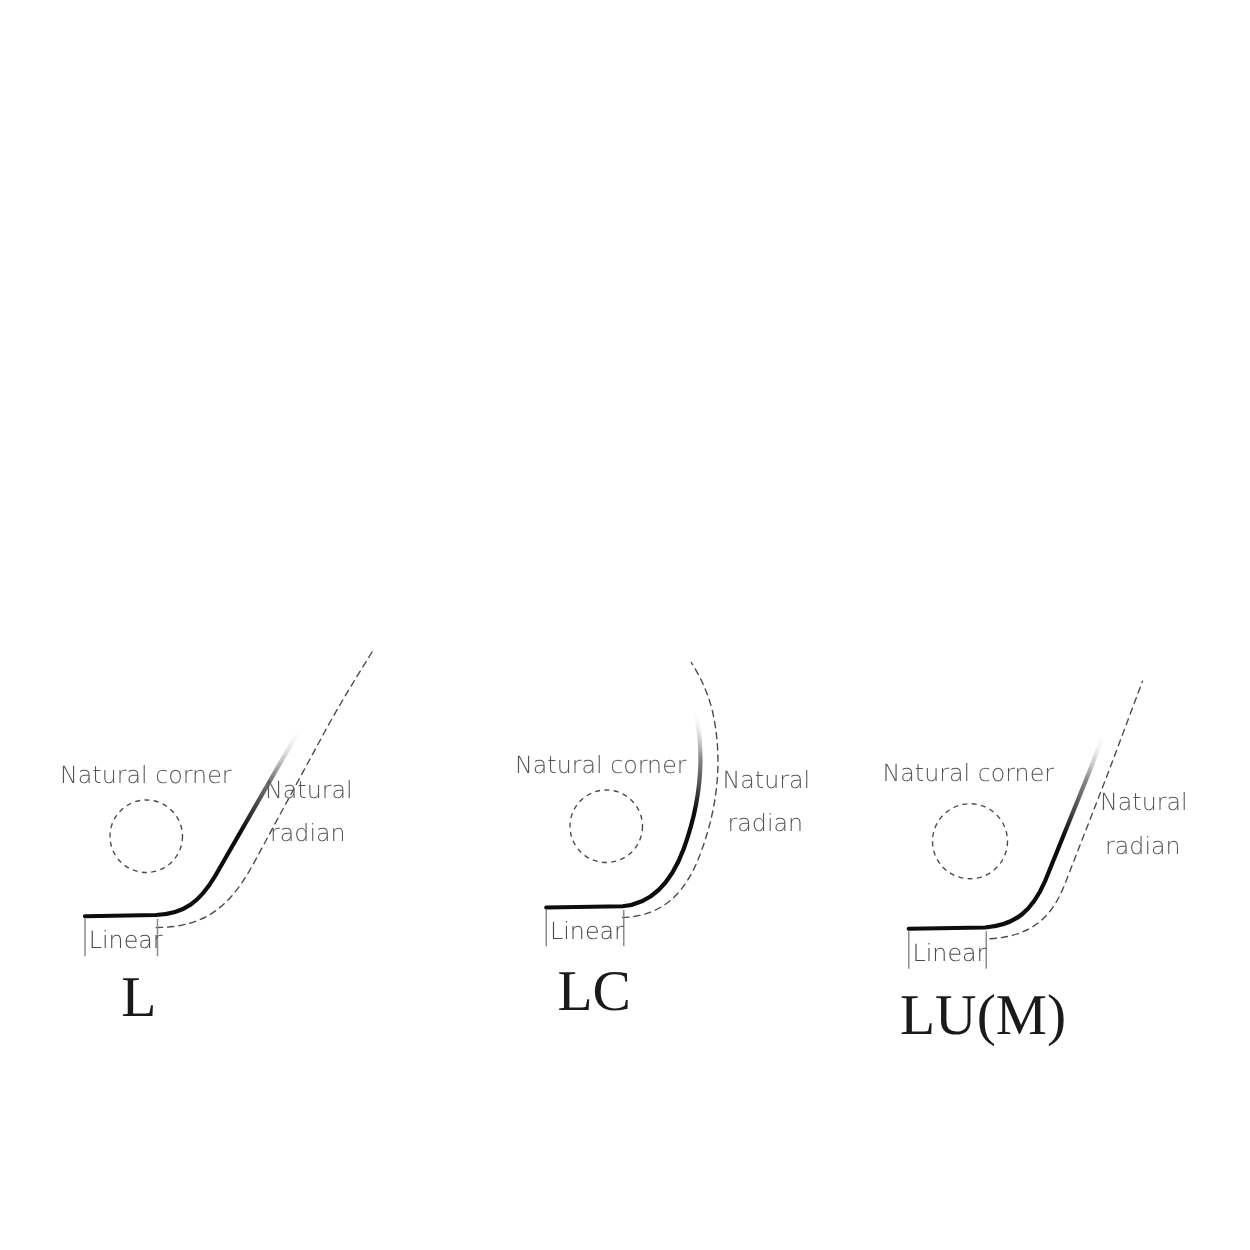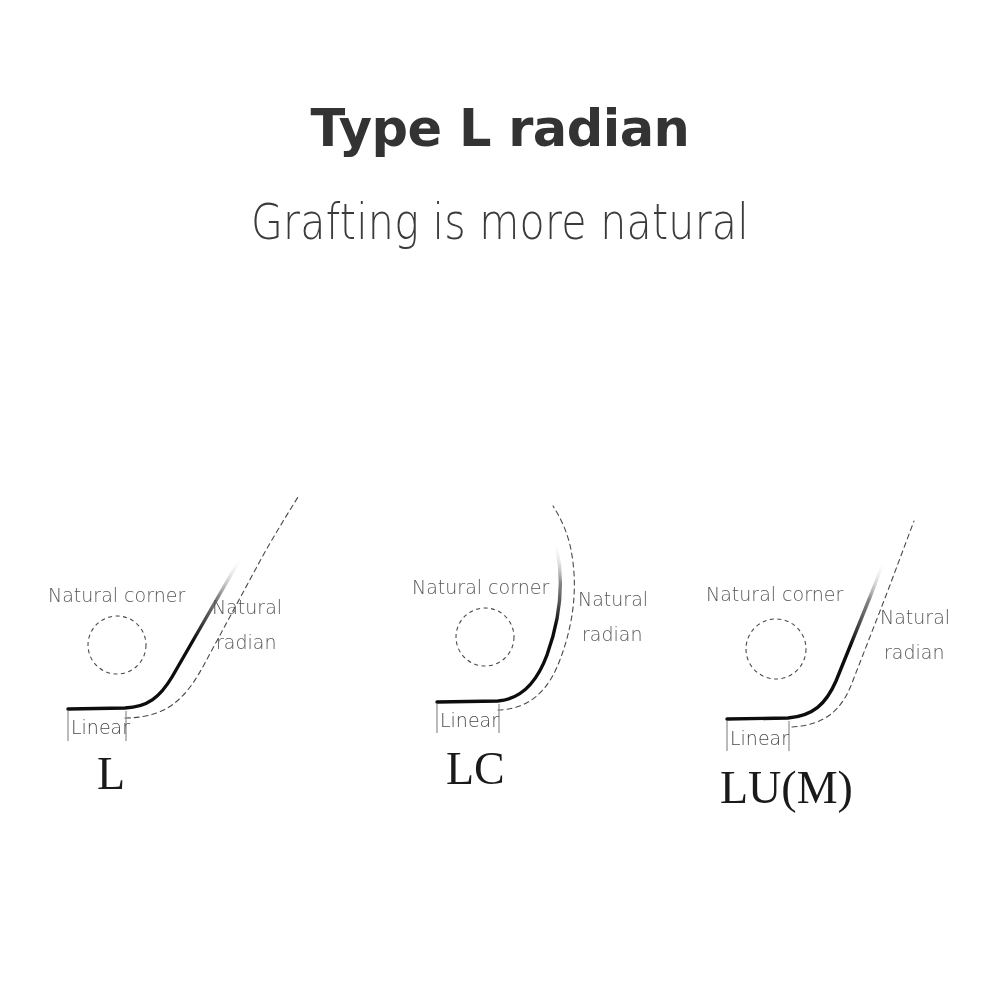--- a/index.html
+++ b/index.html
@@ -50,21 +50,21 @@
     margin: 0;
     margin-top: 32px;
     white-space: nowrap;
     transform: scaleX(0.84);
     transform-origin: center center;
   }
 
   
   .diagram-row {
     position: absolute;
-    top: 469px;
+    top: 493px;
     left: 0;
     width: 1000px;
     height: 350px;
   }
   .diagram {
     position: absolute;
     top: 0;
     width: 330px;
     height: 350px;
   }
@@ -118,24 +118,20 @@
   .tick {
     stroke: #8d8d8d;
     stroke-width: 1.2;
   }
 </style>
 </head>
 <body>
 
 <div id="page">
 
-  <div class="heading-block">
-    <h1 class="title">Type L radian</h1>
-    <h2 class="subtitle">Grafting is more natural</h2>
-  </div>
 
   <div class="diagram-row">
 
     <div class="diagram" id="diagram-l">
       <svg viewBox="0 0 330 350" xmlns="http://www.w3.org/2000/svg">
         <defs>
           <linearGradient id="fadeL" x1="0" y1="1" x2="0.55" y2="0">
             <stop offset="0%" stop-color="#0d0d0d" stop-opacity="1"></stop>
             <stop offset="55%" stop-color="#0d0d0d" stop-opacity="1"></stop>
             <stop offset="78%" stop-color="#555555" stop-opacity="0.75"></stop>

